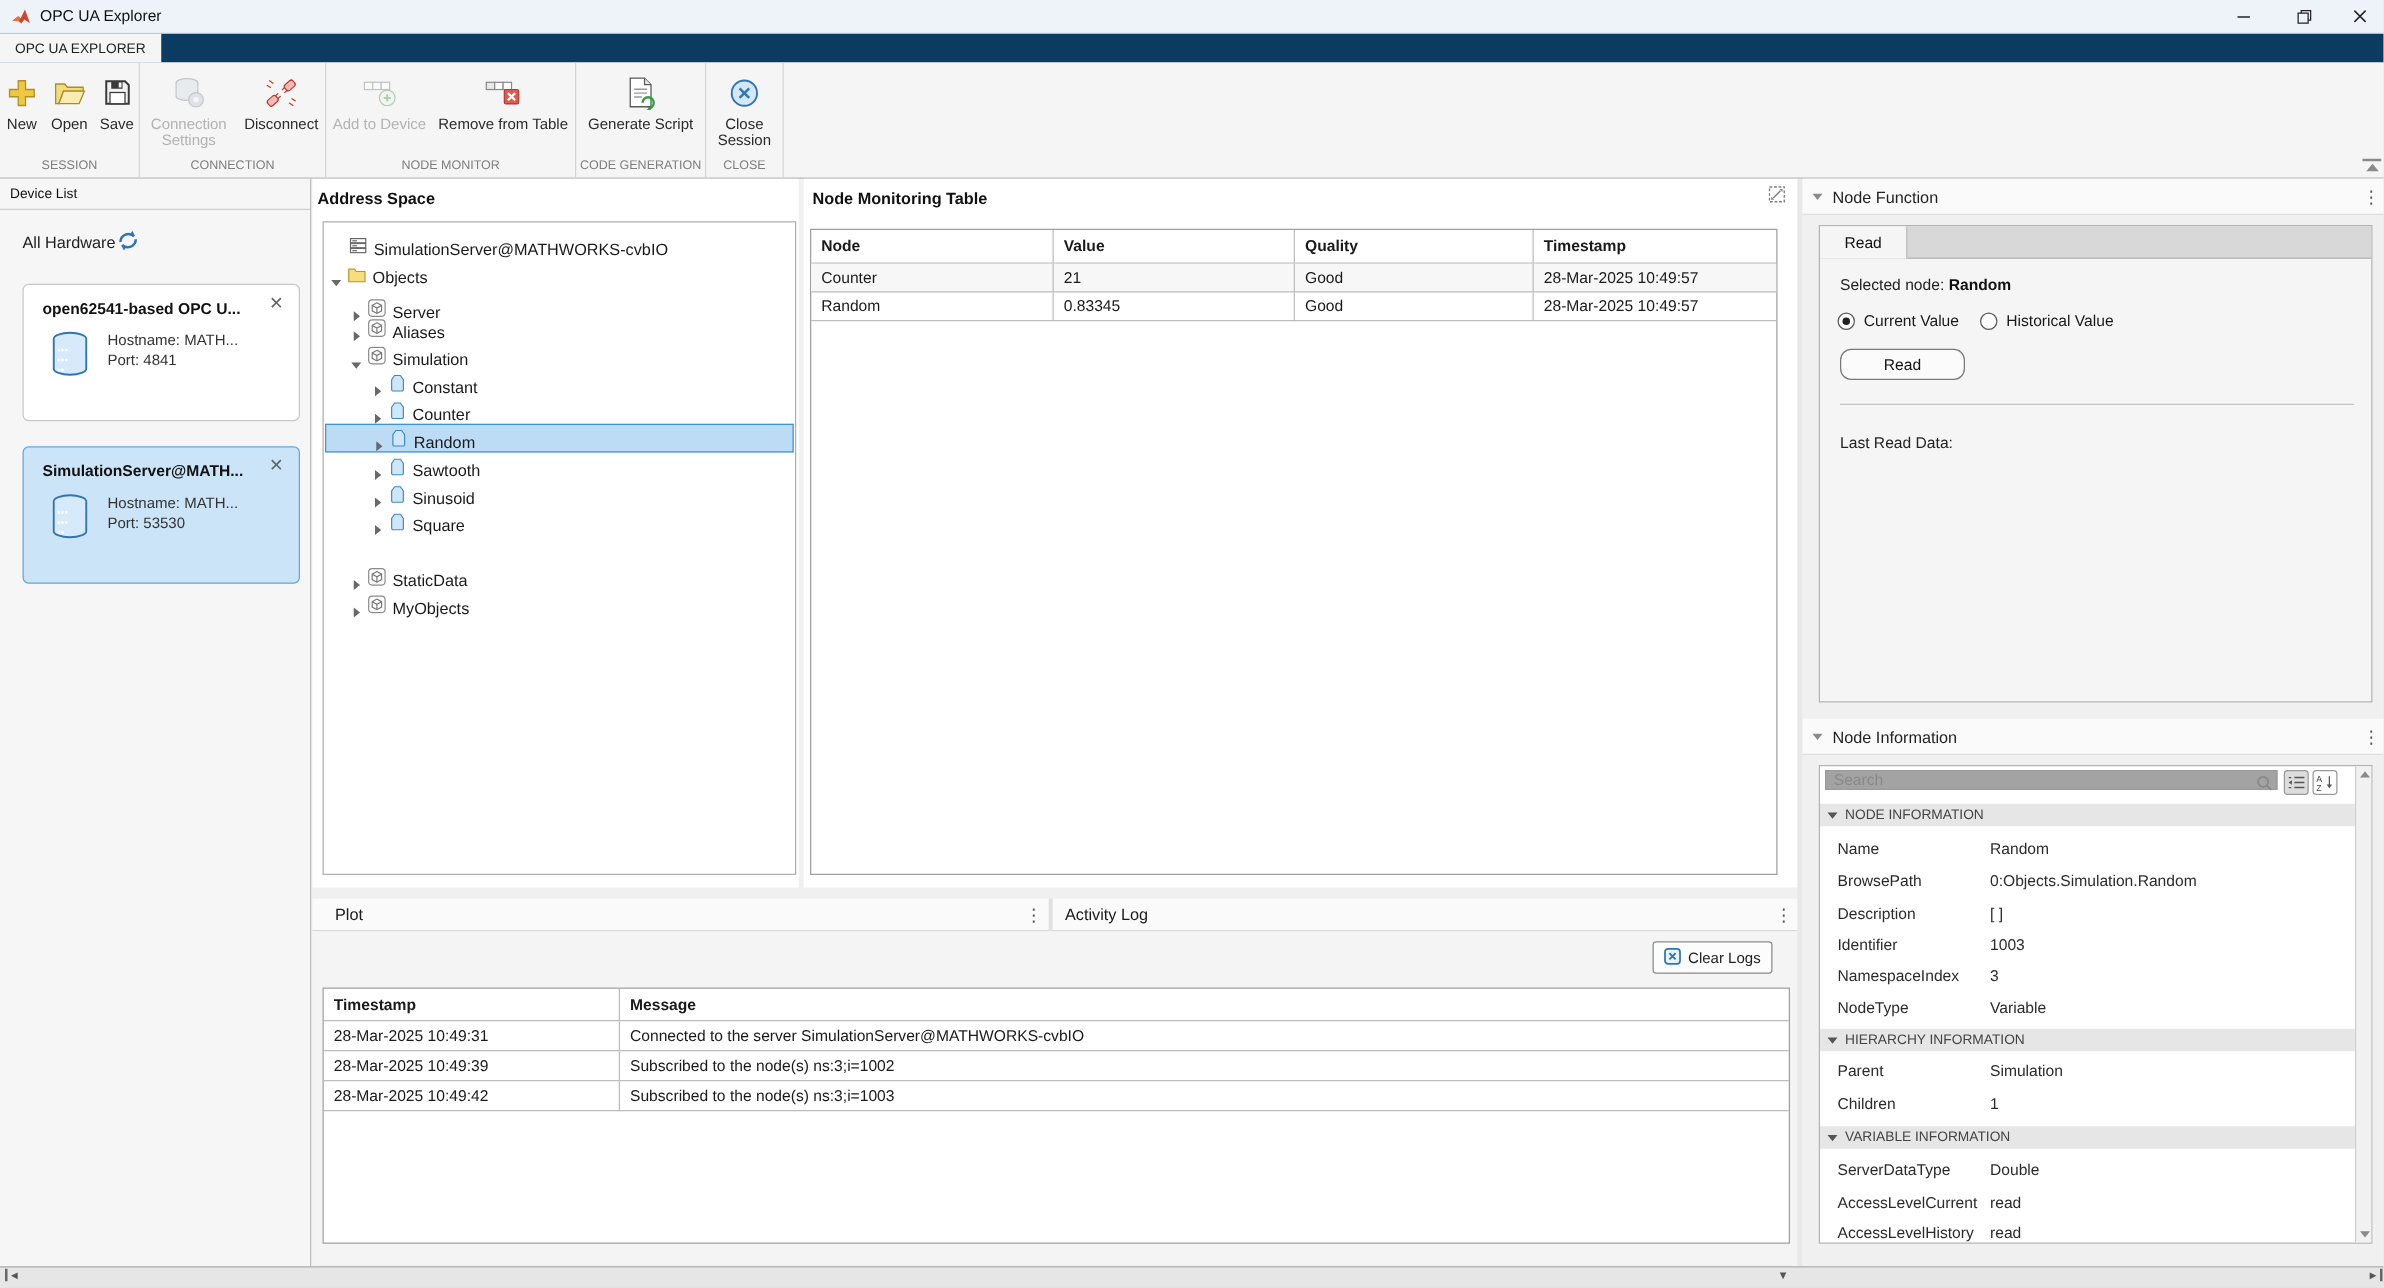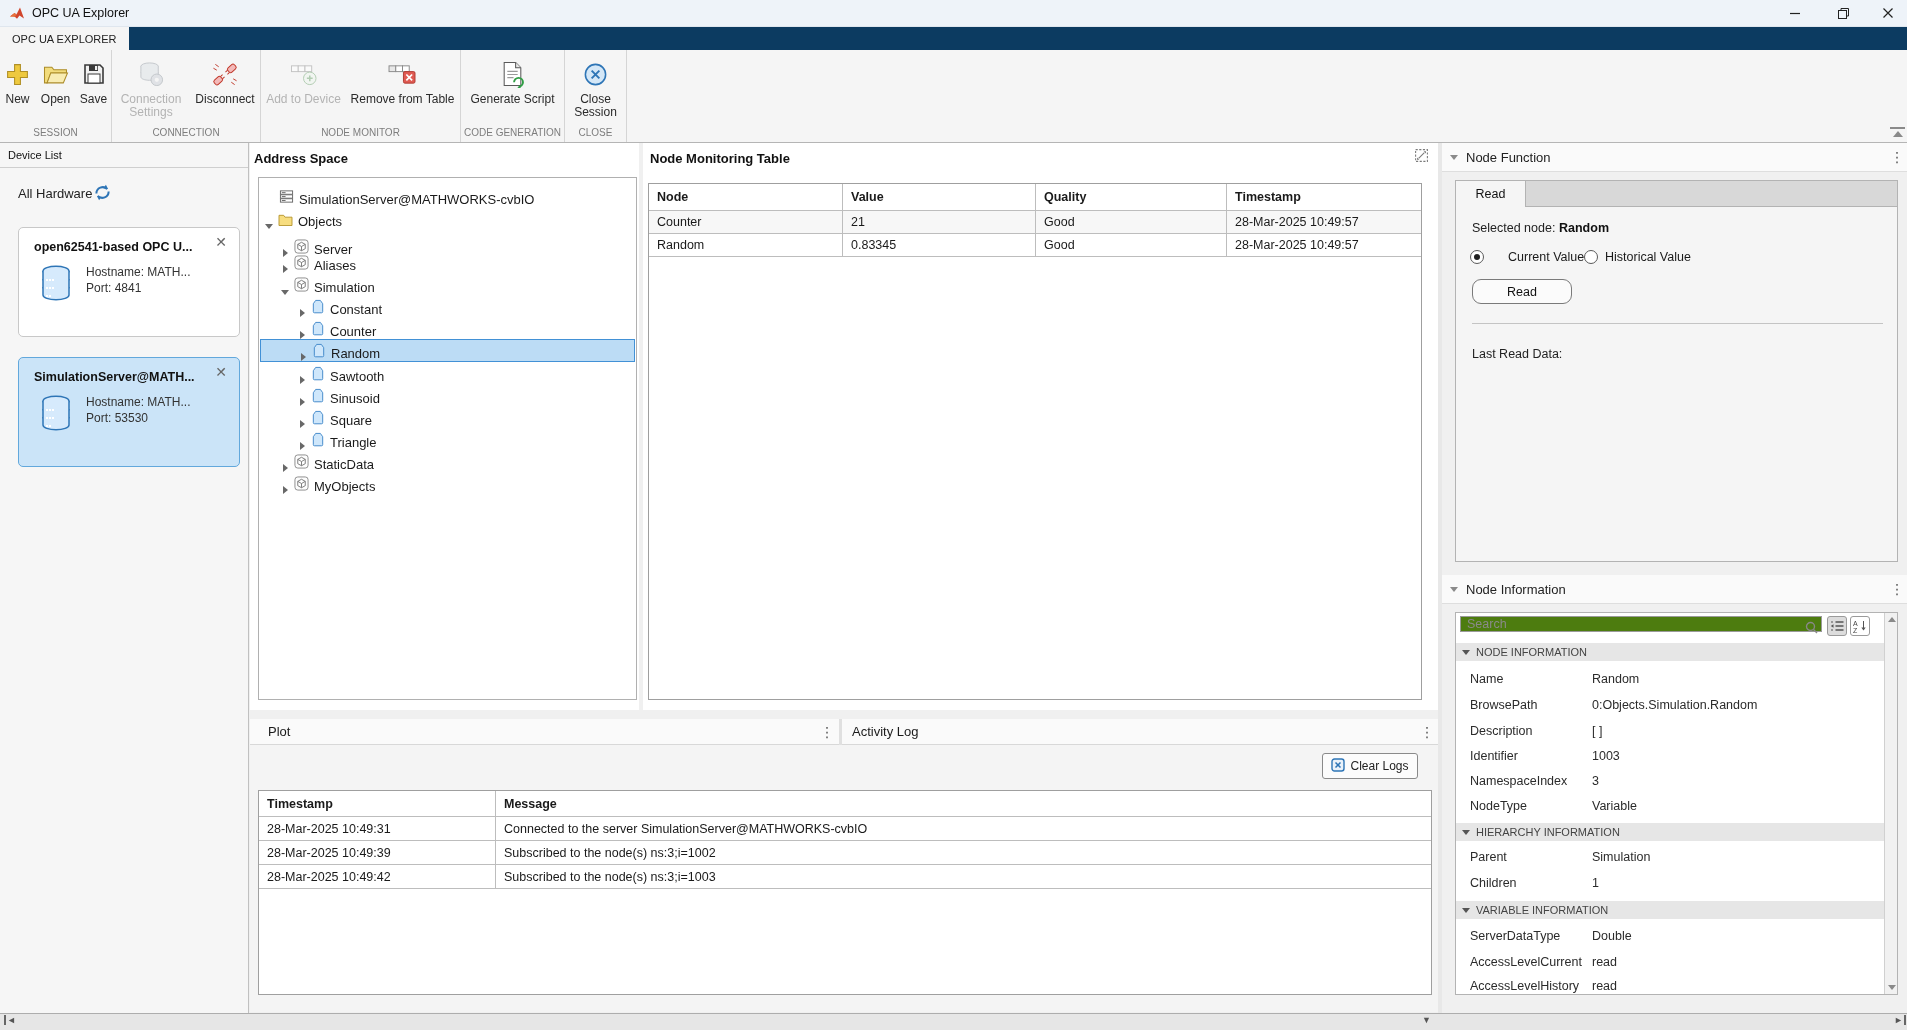--- a/index.html
+++ b/index.html
@@ -76,21 +76,21 @@
   .nftabs{position:absolute;left:0;top:0;width:441px;height:26px;background:#d8d8d8;border-bottom:1px solid #b3b3b3;}
   .nftab{position:absolute;left:0;top:0;width:70px;height:26px;background:#f5f5f5;border-right:1px solid #b3b3b3;
          display:flex;align-items:center;justify-content:center;font-size:12.5px;color:#111;}
   .radio{width:14px;height:14px;border:1px solid #5a5a5a;border-radius:50%;background:#fff;display:inline-block;
          position:relative;flex:none;}
   .radio.on::after{content:"";position:absolute;left:3px;top:3px;width:6px;height:6px;border-radius:50%;background:#1f1f1f;}
   .readbtn{position:absolute;left:16px;top:98px;width:100px;height:25px;background:#fbfbfb;border:1px solid #7a7a7a;
            border-radius:9px;display:flex;align-items:center;justify-content:center;font-size:12.5px;color:#111;}
 
   .nicard{left:1455px;top:612px;width:443px;height:383px;background:#fff;border:1px solid #b3b3b3;overflow:hidden;}
-  .search{position:absolute;left:4px;top:3px;width:362px;height:16px;border:1px solid #9a9a9a;background:#4d7c0f;
+  .search{position:absolute;left:4px;top:3px;width:362px;height:16px;border:1px solid #9a9a9a;background:#a3a3a3;
           font-family:"Liberation Sans",sans-serif;font-size:12.5px;color:#222;padding:0 10px 0 6px;}
   .search::placeholder{color:#8a8a8a;}
   .minibtn{position:absolute;top:3px;width:20px;height:20px;border:1px solid #9a9a9a;border-radius:3px;background:#fff;
            display:flex;align-items:center;justify-content:center;}
   .minibtn.pressed{background:#dcdcdc;}
   .secbar{position:absolute;left:0;width:428px;height:18px;background:#e6e6e6;display:flex;align-items:center;gap:6px;
           padding-left:6px;font-size:11px;color:#444;}
   .prow-l{position:absolute;left:14px;font-size:12.5px;color:#2b2b2b;}
   .prow-v{position:absolute;left:136px;font-size:12.5px;color:#2b2b2b;}
   .niscroll{position:absolute;left:428px;top:0;width:14px;height:381px;background:#f1f1f1;border-left:1px solid #d0d0d0;}
@@ -464,29 +464,20 @@
     </div>
     <div class="trow" style="top:228px;padding-left:38px;">
       <span class="slot">
           <span class="exr"></span>
         </span>
       <span><svg width="14" height="15" viewBox="0 0 14 16">
             <path d="M4.5 1.5h5L12 5v8.5a1.2 1.2 0 0 1-1.2 1.2H3.2A1.2 1.2 0 0 1 2 13.5V5z" fill="#cfe7fb" stroke="#3f86c9"></path>
           </svg></span>
       <span>Square</span>
     </div>
-    <div class="trow" style="top:250px;padding-left:38px;">
-      <span class="slot">
-          <span class="exr"></span>
-        </span>
-      <span><svg width="14" height="15" viewBox="0 0 14 16">
-            <path d="M4.5 1.5h5L12 5v8.5a1.2 1.2 0 0 1-1.2 1.2H3.2A1.2 1.2 0 0 1 2 13.5V5z" fill="#cfe7fb" stroke="#3f86c9"></path>
-          </svg></span>
-      <span>Triangle</span>
-    </div>
     <div class="trow" style="top:272px;padding-left:21px;">
       <span class="slot">
           <span class="exr"></span>
         </span>
       <span><svg width="15" height="15" viewBox="0 0 16 16">
             <rect x="1" y="1" width="14" height="14" rx="3" fill="#fdfdfd" stroke="#8a8a8a"></rect>
             <path d="M8 3.5 12 5.7v4.6L8 12.5 4 10.3V5.7z" fill="#fff" stroke="#777"></path>
             <path d="M4 5.7 8 8l4-2.3M8 8v4.5" stroke="#777" fill="none"></path>
           </svg></span>
       <span>StaticData</span>
@@ -576,21 +567,21 @@
     <span class="hdrtri"></span>
     <span class="t">Node Function</span>
     <span class="vellipsis" style="position:absolute;left:448px;">⋮</span>
   </div>
   <div class="abs nfcard">
     <div class="nftabs">
       <div class="nftab">Read</div>
     </div>
     <span class="abs" style="left:16px;top:40px;font-size:12.5px;color:#222;">Selected node:</span>
     <span class="abs" style="left:103px;top:40px;font-size:12.5px;font-weight:bold;color:#111;">Random</span>
-    <div class="abs" style="left:14px;top:69px;display:flex;align-items:center;gap:24px;">
+    <div class="abs" style="left:14px;top:69px;display:flex;align-items:center;gap:7px;">
       <span class="radio on"></span>
       <span style="font-size:12.5px;">Current Value</span>
     </div>
     <div class="abs" style="left:128px;top:69px;display:flex;align-items:center;gap:7px;">
       <span class="radio"></span>
       <span style="font-size:12.5px;">Historical Value</span>
     </div>
     <div class="readbtn">Read</div>
     <div class="abs" style="left:16px;top:142px;width:411px;border-top:1px solid #c4c4c4;"></div>
     <span class="abs" style="left:16px;top:166px;font-size:12.5px;color:#222;">Last Read Data:</span>

